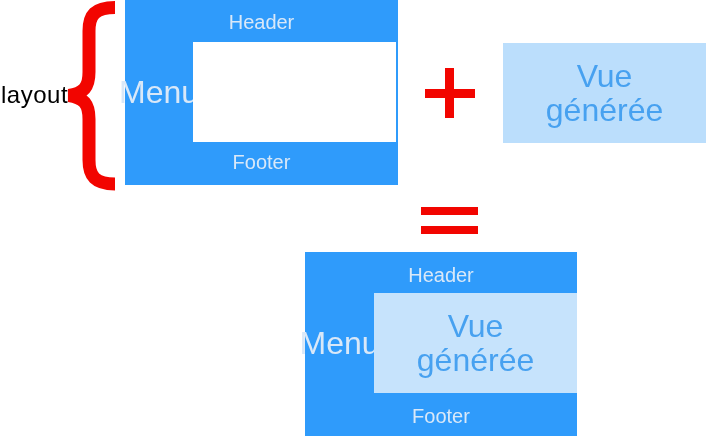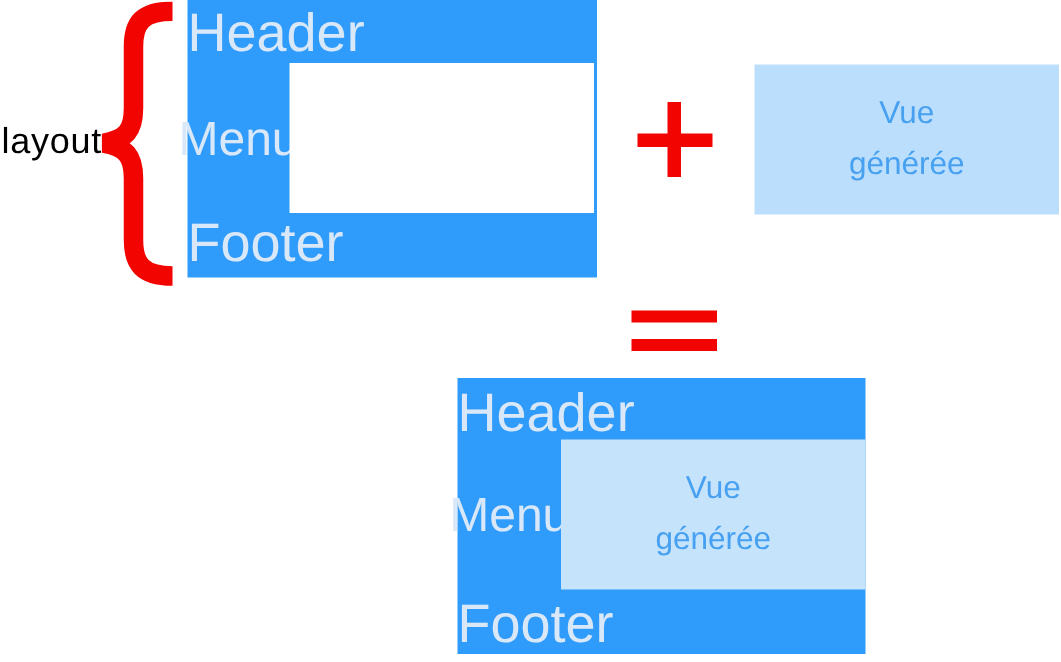--- a/index.html
+++ b/index.html
@@ -16,31 +16,31 @@
   .canvas{position:relative;width:707px;height:441px;background:#fff;overflow:hidden;}
 
   
   .layout-label{position:absolute;left:1px;top:81px;font-size:24px;color:var(--black);letter-spacing:0.5px;}
   .brace{position:absolute;left:63px;top:1px;}
 
   
   .lbox{position:absolute;background:var(--blue);}
   .lbox-top{left:125px;top:0;width:273px;height:185px;}
   .lbox-bottom{left:305px;top:252px;width:272px;height:184px;}
-  .band-label{position:absolute;left:0;width:100%;
-              color:var(--band-text);font-size:36px;line-height:30px;}
+  .band-label{position:absolute;left:0;width:100%;text-align:center;
+              color:var(--band-text);font-size:20px;line-height:30px;}
   .menu-col{position:absolute;display:flex;align-items:center;justify-content:center;
             color:var(--band-text);font-size:32px;}
   .lbox-top  .menu-col{left:0;top:42px;width:68px;height:100px;}
   .lbox-bottom .menu-col{left:0;top:41px;width:69px;height:100px;}
   .content-slot{position:absolute;left:68px;top:42px;width:203px;height:100px;background:#ffffff;}
   .generated-content{position:absolute;left:69px;top:41px;width:203px;height:100px;
                      background:var(--light-blue-2);}
   .view-text{display:flex;flex-direction:column;align-items:center;justify-content:center;
-             width:100%;height:100%;color:var(--view-text);font-size:21px;line-height:34px;}
+             width:100%;height:100%;color:var(--view-text);font-size:32px;line-height:34px;}
 
   
   .gen-box{position:absolute;left:503px;top:43px;width:203px;height:100px;background:var(--light-blue);}
 
   
   .plus{position:absolute;left:425px;top:68px;width:50px;height:50px;}
   .plus .h{position:absolute;left:0;top:21px;width:50px;height:9px;background:var(--red);}
   .plus .v{position:absolute;left:20px;top:0;width:9px;height:50px;background:var(--red);}
   .equals{position:absolute;left:421px;top:207px;width:57px;height:27px;}
   .equals .bar{position:absolute;left:0;width:57px;height:8px;background:var(--red);}

